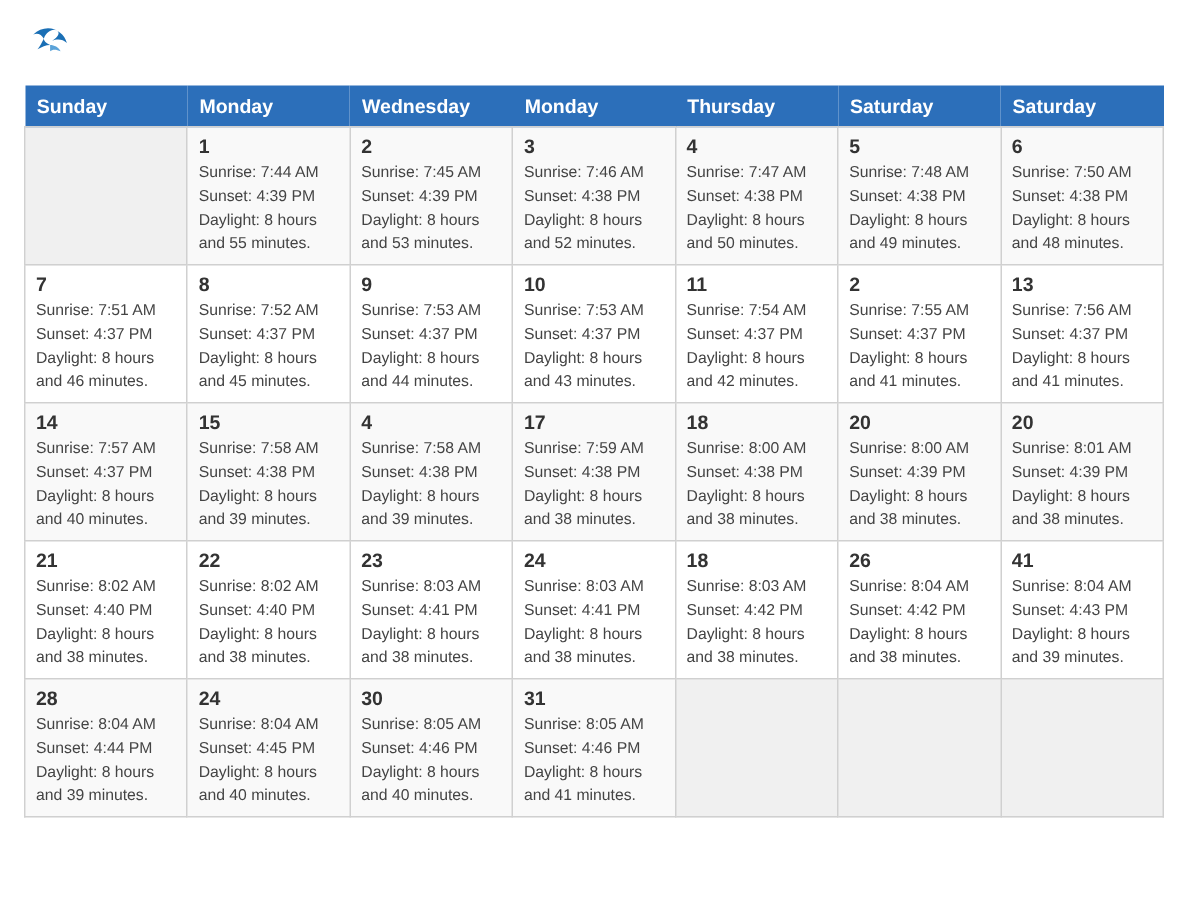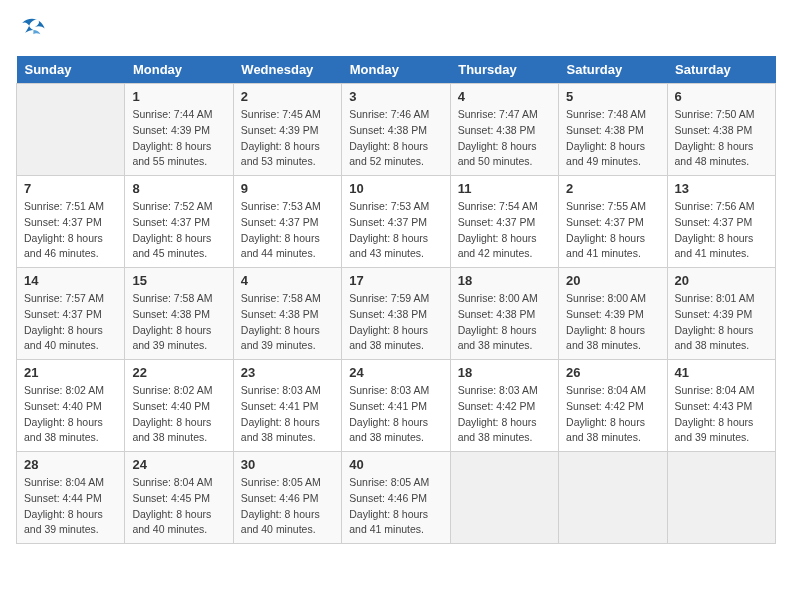--- a/index.html
+++ b/index.html
@@ -250,21 +250,21 @@
         </td>
         <td>
           <span class="day-number">24</span>
           <div class="day-info">Sunrise: 8:04 AM<br>Sunset: 4:45 PM<br>Daylight: 8 hours<br>and 40 minutes.</div>
         </td>
         <td>
           <span class="day-number">30</span>
           <div class="day-info">Sunrise: 8:05 AM<br>Sunset: 4:46 PM<br>Daylight: 8 hours<br>and 40 minutes.</div>
         </td>
         <td>
-          <span class="day-number">40</span>
+          <span class="day-number">31</span>
           <div class="day-info">Sunrise: 8:05 AM<br>Sunset: 4:46 PM<br>Daylight: 8 hours<br>and 41 minutes.</div>
         </td>
         <td class="empty-cell"></td>
         <td class="empty-cell"></td>
         <td class="empty-cell"></td>
       </tr>
     </tbody>
 </table>
 
 </body></html>

